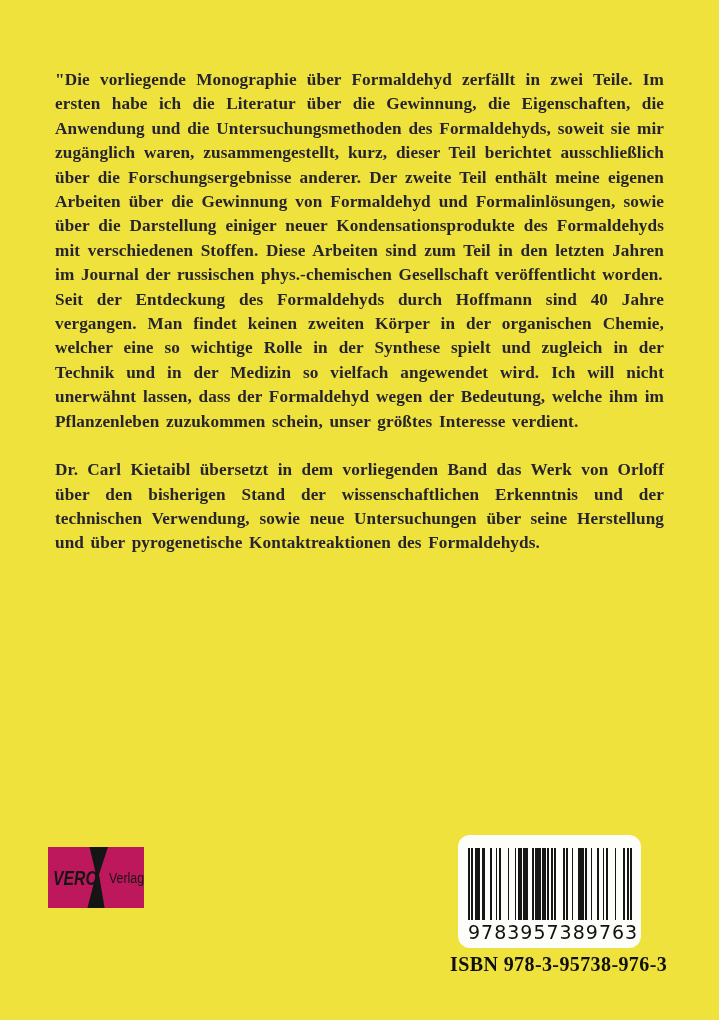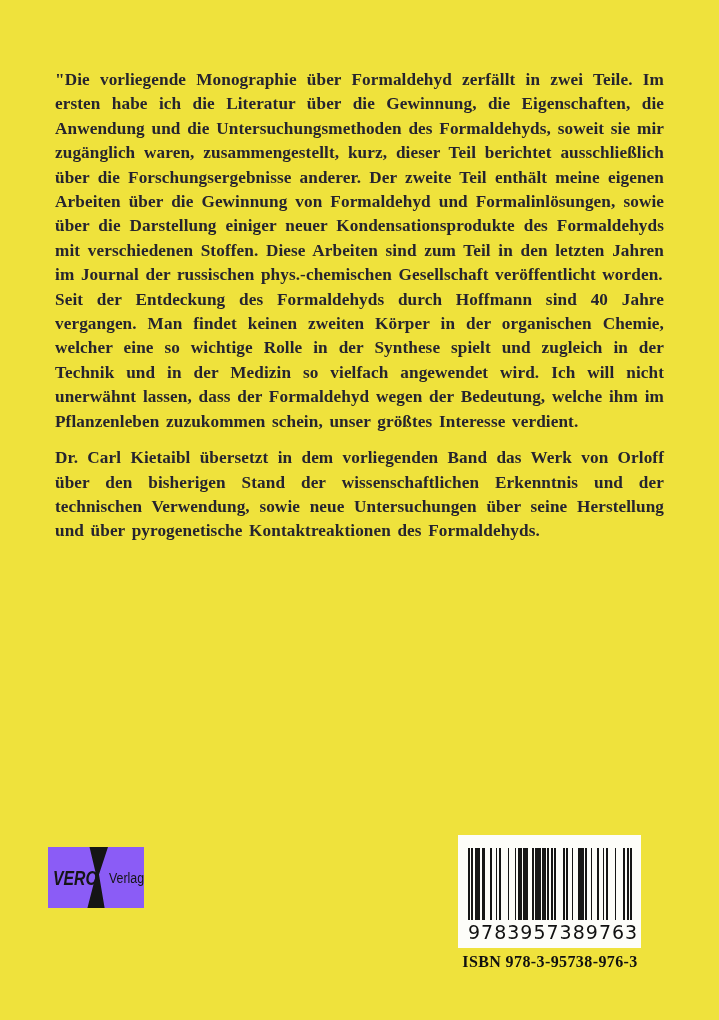--- a/index.html
+++ b/index.html
@@ -16,21 +16,21 @@
     position:absolute;
     left:55px;top:68px;width:609px;
     font-size:17.2px;
     line-height:24.4px;
     font-weight:700;
     text-align:justify;
     word-spacing:2.2px;
     letter-spacing:.1px;
   }
   .text-block p{margin:0;}
-  .text-block p.gap{margin-top:12px;}
+  .text-block p.gap{margin-top:24px;}
   
   .logo{
     position:absolute;
     left:48px;top:847px;width:96px;height:61px;
     background:#eec42e;
   }
   .logo .vero{
     position:absolute;left:5px;top:50%;
     transform:translateY(-50%) scaleX(.75);
     transform-origin:0 50%;
@@ -49,54 +49,55 @@
     font:400 15.5px "Liberation Sans",sans-serif;
     color:#151515;white-space:nowrap;
   }
   
   .barcode-box{
     position:absolute;
     left:458px;top:835px;width:183px;height:113px;
     background:#fdfdf9;
     box-sizing:border-box;
     padding:13px 9px 0 10px;
+    border-radius:12px;
   }
   .barcode-box svg{display:block;width:100%;height:72px;}
   .barcode-number{
     margin-top:1px;
     text-align:center;
     font-family:"DejaVu Sans","Liberation Sans",sans-serif;
     font-size:19px;line-height:22px;
     letter-spacing:1px;
     color:#111;
     white-space:nowrap;
   }
   .isbn{
     position:absolute;
     left:450px;top:953px;width:200px;
     text-align:center;
     font-family:"Liberation Serif",serif;
-    font-weight:700;font-size:16px;
+    font-weight:700;font-size:20px;
     letter-spacing:.4px;
     color:#101010;
     white-space:nowrap;
   }
 </style>
 </head>
 <body>
 
 <div class="cover" style="background: rgb(239, 226, 60); color: rgb(38, 36, 46);">
 
   <div class="text-block">
     <p>"Die vorliegende Monographie über Formaldehyd zerfällt in zwei Teile. Im ersten habe ich die Literatur über die Gewinnung, die Eigenschaften, die Anwendung und die Untersuchungsmethoden des Formaldehyds, soweit sie mir zugänglich waren, zusammengestellt, kurz, dieser Teil berichtet ausschließlich über die Forschungsergebnisse anderer. Der zweite Teil enthält meine eigenen Arbeiten über die Gewinnung von Formaldehyd und Formalinlösungen, sowie über die Darstellung einiger neuer Kondensationsprodukte des Formaldehyds mit verschiedenen Stoffen. Diese Arbeiten sind zum Teil in den letzten Jahren im Journal der russischen phys.-chemischen Gesellschaft veröffentlicht worden.</p>
     <p>Seit der Entdeckung des Formaldehyds durch Hoffmann sind 40 Jahre vergangen. Man findet keinen zweiten Körper in der organischen Chemie, welcher eine so wichtige Rolle in der Synthese spielt und zugleich in der Technik und in der Medizin so vielfach angewendet wird. Ich will nicht unerwähnt lassen, dass der Formaldehyd wegen der Bedeutung, welche ihm im Pflanzenleben zuzukommen schein, unser größtes Interesse verdient.</p>
     <p class="gap">Dr. Carl Kietaibl übersetzt in dem vorliegenden Band das Werk von Orloff über den bisherigen Stand der wissenschaftlichen Erkenntnis und der technischen Verwendung, sowie neue Untersuchungen über seine Herstellung und über pyrogenetische Kontaktreaktionen des Formaldehyds.</p>
   </div>
 
-  <div class="logo" style="background: #8b5cf6; text-decoration: underline;">
+  <div class="logo" style="background: #be185d; text-decoration: underline;">
     <span class="vero">VERO</span>
     <span class="hourglass"></span>
     <span class="verlag">Verlag</span>
   </div>
 
   <div class="barcode-box">
     <svg id="barcode-svg" viewBox="0 0 95 70" preserveAspectRatio="none" shape-rendering="crispEdges" xmlns="http://www.w3.org/2000/svg">
         <rect x="0" y="0" width="1" height="70" fill="#161616"></rect>
         <rect x="2" y="0" width="1" height="70" fill="#161616"></rect>
         <rect x="4" y="0" width="1" height="70" fill="#161616"></rect>

